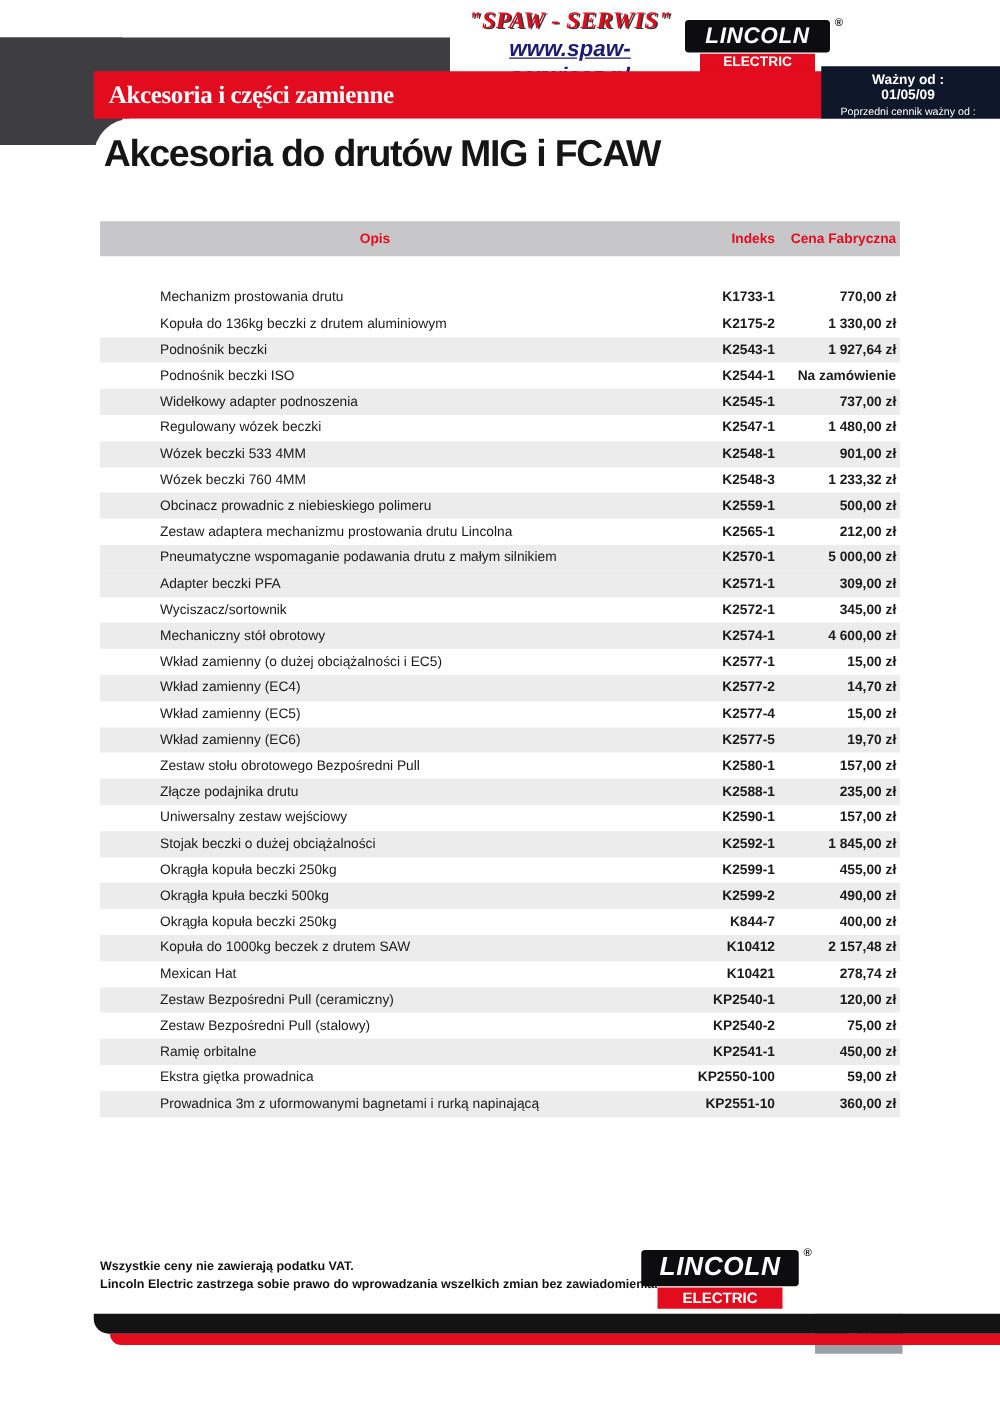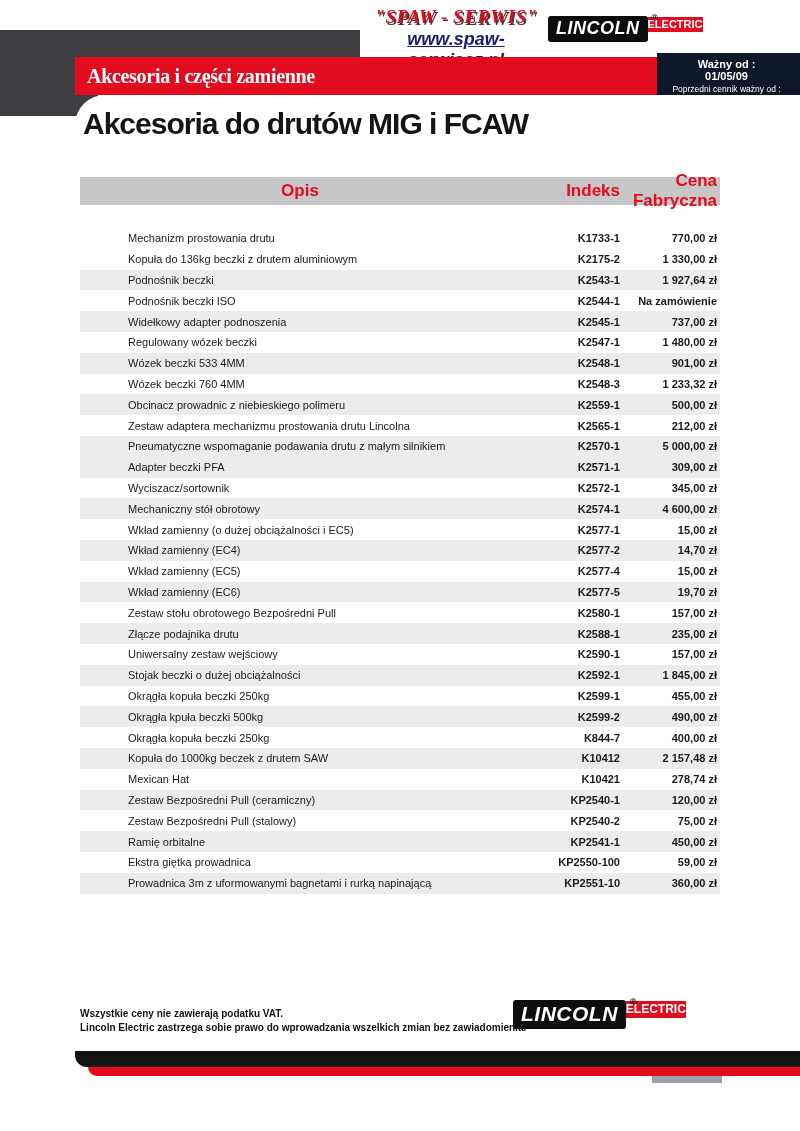--- a/index.html
+++ b/index.html
@@ -13,21 +13,21 @@
 
   
   .spaw { position:absolute; left:360px; top:6px; width:192px; text-align:center;
           border-bottom:2px solid #222; padding-bottom:2px; background:#fff; }
   .spaw-title { font-family:"Liberation Serif", serif; font-style:italic; font-weight:bold;
                 font-size:19px; color:#e30b1e; text-shadow:1.5px 1.5px 0 #3a3a3a; letter-spacing:.5px; }
   .spaw-url { font-size:18px; font-weight:bold; font-style:italic; color:#1b1b6f;
               text-decoration:underline; margin-top:1px; cursor:pointer; }
 
   
-  .lincoln { position:absolute; display:flex; flex-direction:row; align-items:flex-start; }
+  .lincoln { position:absolute; display:flex; flex-direction:column; align-items:center; }
   .lincoln.top { left:548px; top:16px; width:116px; }
   .lincoln.bottom { left:513px; top:1000px; width:126px; }
   .lincoln-box { background:#0d0d0f; color:#fff; font-weight:bold; font-style:italic;
                  border-radius:3px; position:relative; width:100%; text-align:center; letter-spacing:.5px; }
   .lincoln.top .lincoln-box { font-size:18px; padding:2px 8px 3px; }
   .lincoln.bottom .lincoln-box { font-size:21px; padding:2px 8px 3px; }
   .reg { position:absolute; right:-11px; top:-3px; color:#111; font-size:9px; font-style:normal; }
   .electric-box { background:#e30b1e; color:#fff; font-weight:bold; text-align:center; margin-top:1px; }
   .lincoln.top .electric-box { font-size:11px; width:92px; padding:1px 0 2px; }
   .lincoln.bottom .electric-box { font-size:12px; width:100px; padding:1px 0 2px; }
@@ -44,21 +44,21 @@
   .date-box .l4 { font-size:10px; font-weight:bold; }
 
   
   .card { position:absolute; left:75px; top:95px; width:725px; height:956px; background:#fff;
           border-top-left-radius:30px; }
   .page-title { position:absolute; left:8px; top:12px; font-size:30px; font-weight:bold;
                 color:#151515; letter-spacing:-1px; white-space:nowrap; }
 
   
   .thead { position:absolute; left:5px; top:82px; width:640px; height:28px; background:#c7c7c9;
-           display:flex; align-items:center; color:#e30b1e; font-weight:bold; font-size:17px; }
+           display:flex; align-items:center; color:#e30b1e; font-weight:bold; font-size:11px; }
   .h-desc { flex:1; text-align:center; }
   .h-idx  { width:100px; text-align:right; }
   .h-price{ width:100px; text-align:right; padding-right:3px; }
   .tbody { position:absolute; left:5px; top:133px; width:640px; }
   .trow { display:flex; align-items:center; height:20.8px; font-size:11px; color:#1a1a1a; }
   .trow.shaded { background:#ececec; }
   .cell-desc { flex:1; padding-left:48px; text-align:left; white-space:nowrap; overflow:hidden; }
   .cell-idx  { width:100px; text-align:right; font-weight:bold; white-space:nowrap; }
   .cell-price{ width:100px; text-align:right; font-weight:bold; padding-right:3px; white-space:nowrap; }
 

